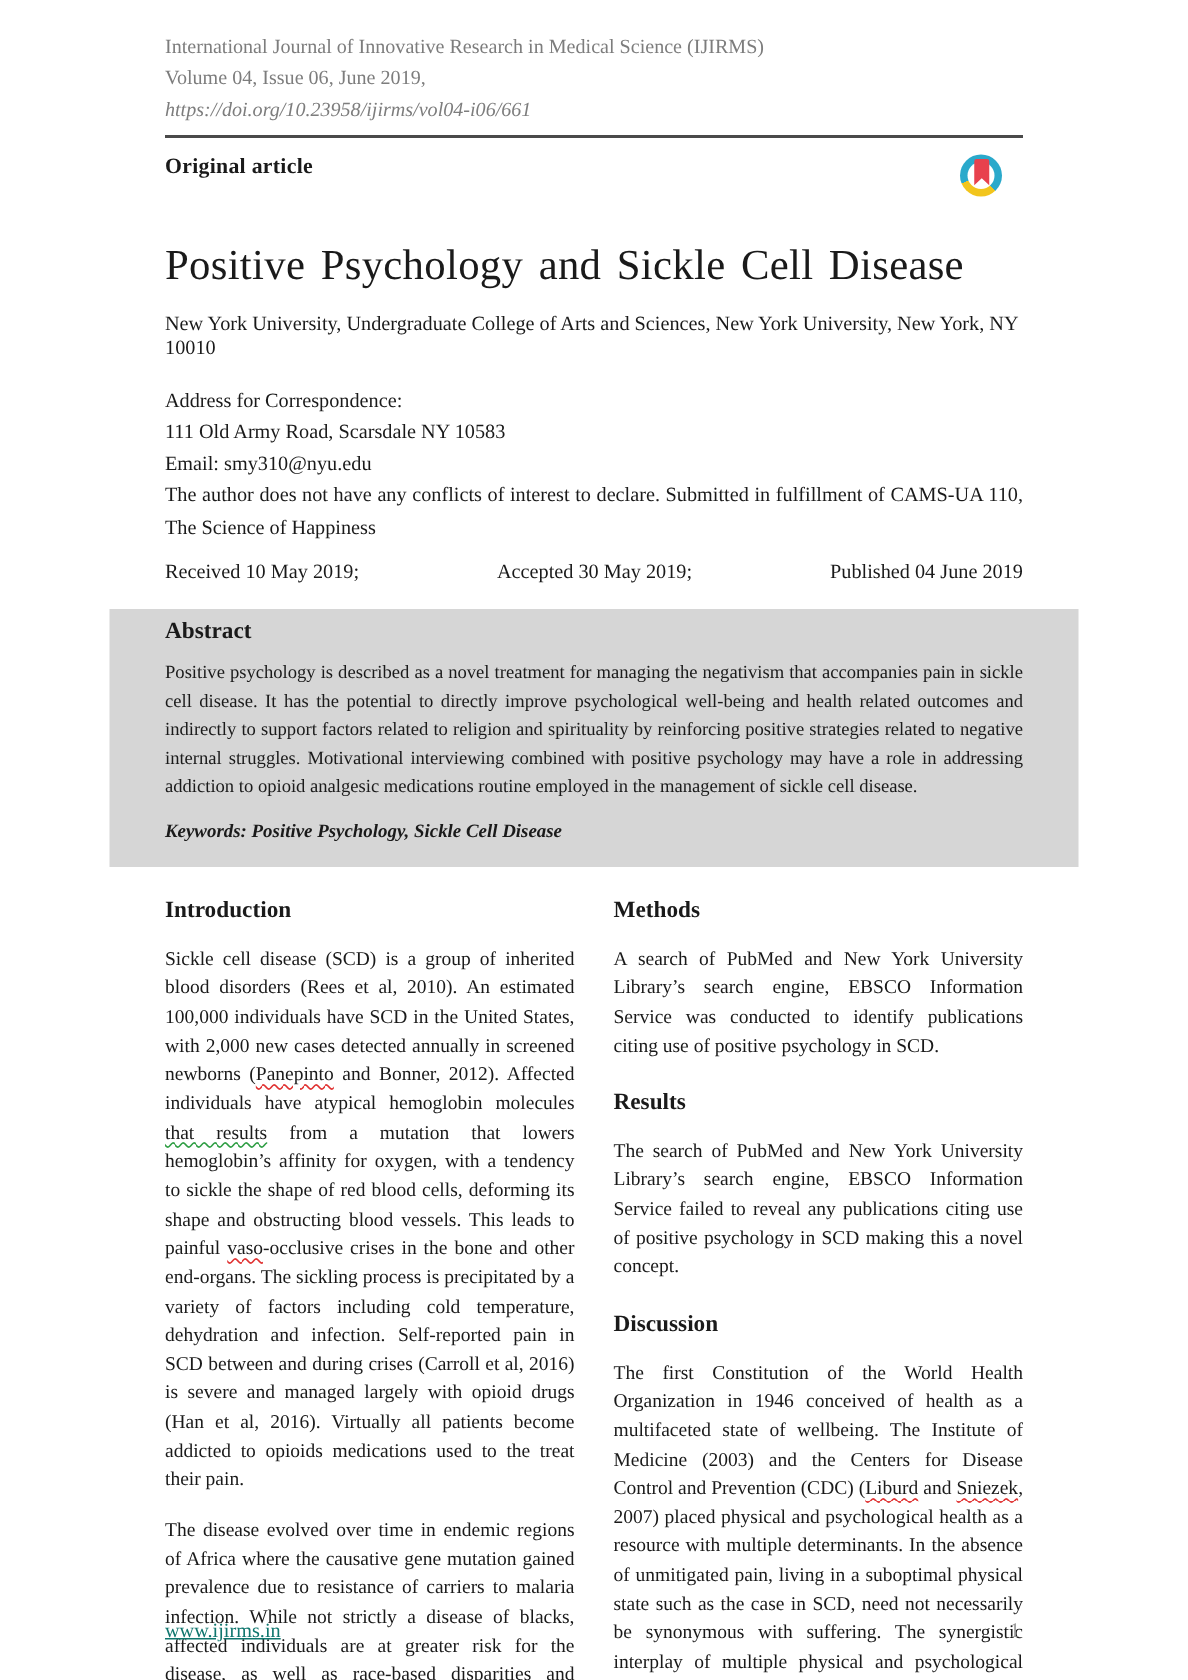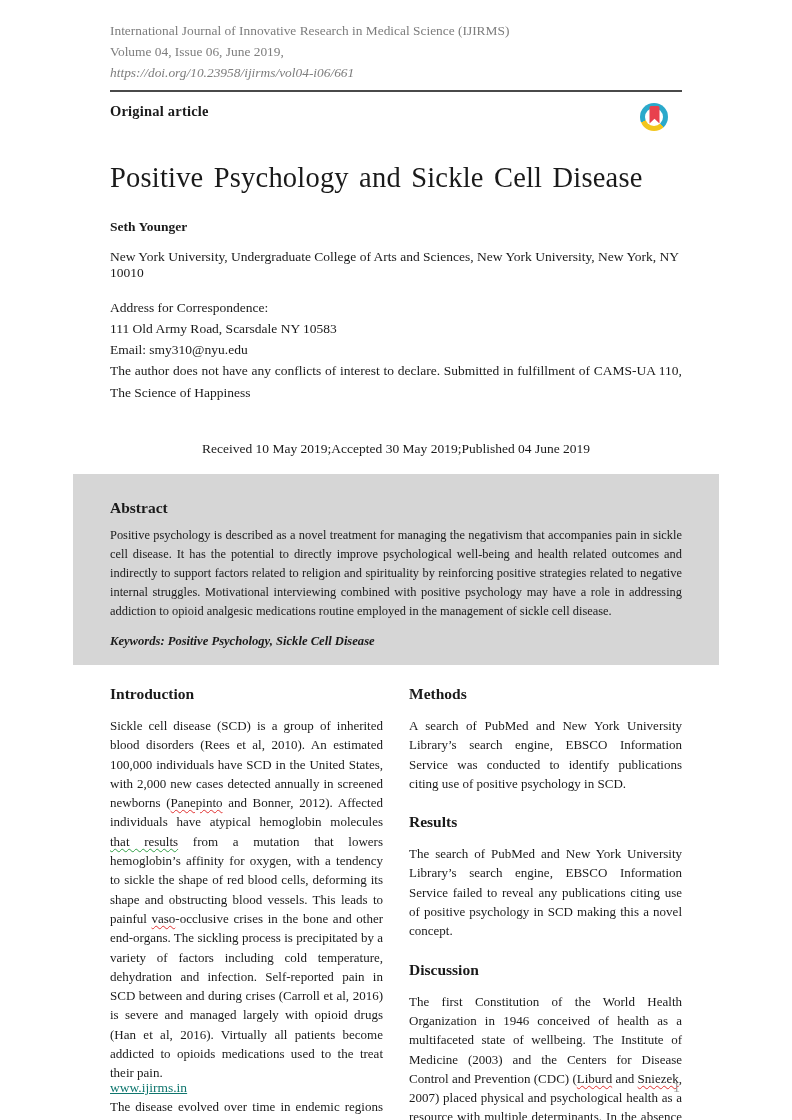--- a/index.html
+++ b/index.html
@@ -30,25 +30,25 @@
     content: ""; position: absolute; left: 5px; top: 5px; width: 18px; height: 18px;
     background: #ffffff; border-radius: 50%;
   }
   .logo-bm { position: absolute; left: 8.5px; top: 3px; width: 11px; height: 18px; z-index: 2; }
   
   .title { font-size: 28.5px; font-weight: normal; word-spacing: 3px; margin-top: 25px; letter-spacing: 0.2px; }
   .author { font-weight: bold; font-size: 13.5px; margin-top: 25px; }
   .affil { font-size: 13.5px; margin-top: 14px; }
   .corr { margin-top: 16px; font-size: 13.5px; line-height: 21px; }
   .conflict { text-align: justify; line-height: 21.5px; }
-  .dates { display: flex; justify-content: center; font-size: 13.5px; margin-top: 38px; }
+  .dates { display: flex; justify-content: space-between; font-size: 13.5px; margin-top: 11px; }
   
   .abstract {
     margin: 17px -37px 0 -37px;
-    padding: 25px 37px 16px 37px;
+    padding: 6px 37px 16px 37px;
   }
   .abstract h2 { font-size: 15.5px; margin-bottom: 9px; }
   .abstract p.abs-text { font-size: 12.4px; line-height: 19px; text-align: justify; }
   .kw { font-size: 12.6px; font-weight: bold; font-style: italic; margin-top: 13px; }
   
   .cols { display: flex; gap: 26px; margin-top: 20px; }
   .col { flex: 1 1 0; min-width: 0; }
   .col h3 { font-size: 15.5px; margin: 0 0 13px 0; }
   .col p { font-size: 13px; line-height: 19.3px; text-align: justify; margin: 0 0 14px 0; }
   .col h3 + p { margin-top: 0; }
@@ -79,21 +79,20 @@
         <span class="logo-ring"></span>
         <svg class="logo-bm" viewBox="0 0 11 18" xmlns="http://www.w3.org/2000/svg">
           <path d="M0.5 1.5 Q0.5 0 2 0 L9 0 Q10.5 0 10.5 1.5 L10.5 17.5 L5.5 12.8 L0.5 17.5 Z" fill="#e8414d"></path>
         </svg>
       </span>
     </div>
   </header>
 
   <h1 class="title">Positive Psychology and Sickle Cell Disease</h1>
 
-  <div class="author">Seth Younger</div>
   <div class="affil">New York University, Undergraduate College of Arts and Sciences, New York University, New York, NY 10010</div>
 
   <div class="corr">
     <div>Address for Correspondence:</div>
     <div>111 Old Army Road, Scarsdale NY 10583</div>
     <div>Email: smy310@nyu.edu</div>
     <div class="conflict">The author does not have any conflicts of interest to declare. Submitted in fulfillment of CAMS-UA 110, The Science of Happiness</div>
   </div>
 
   <div class="dates">

